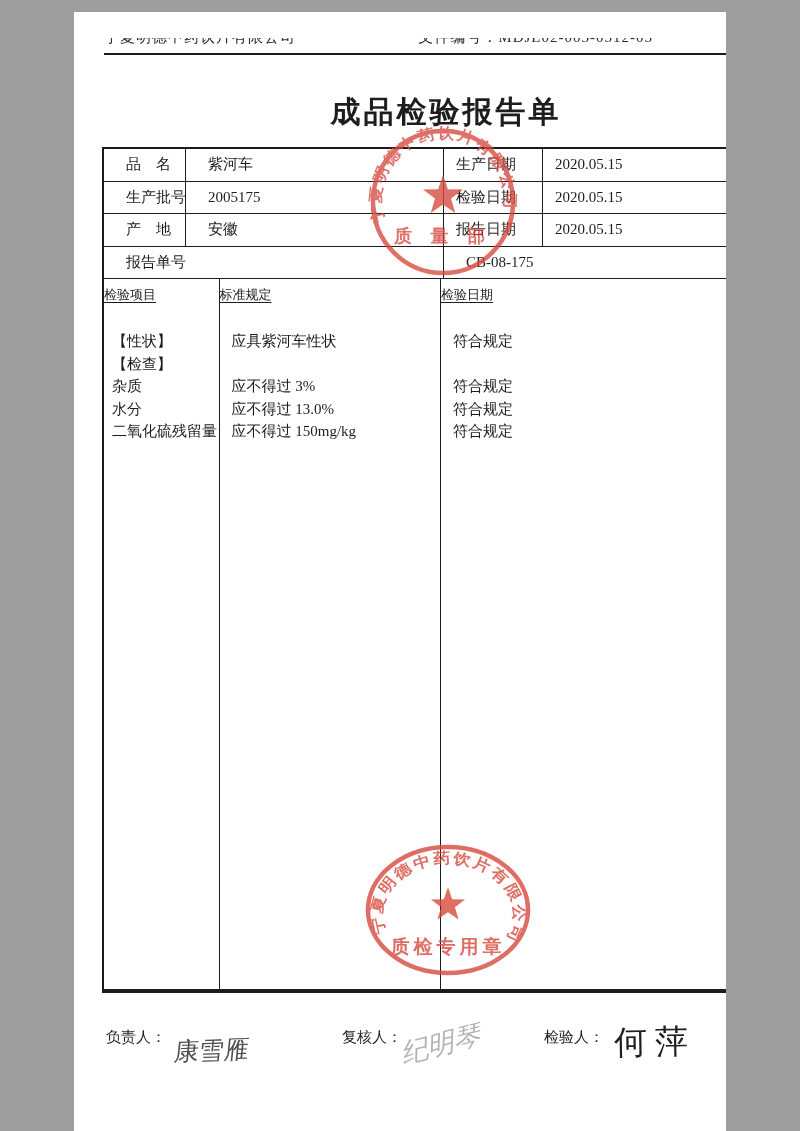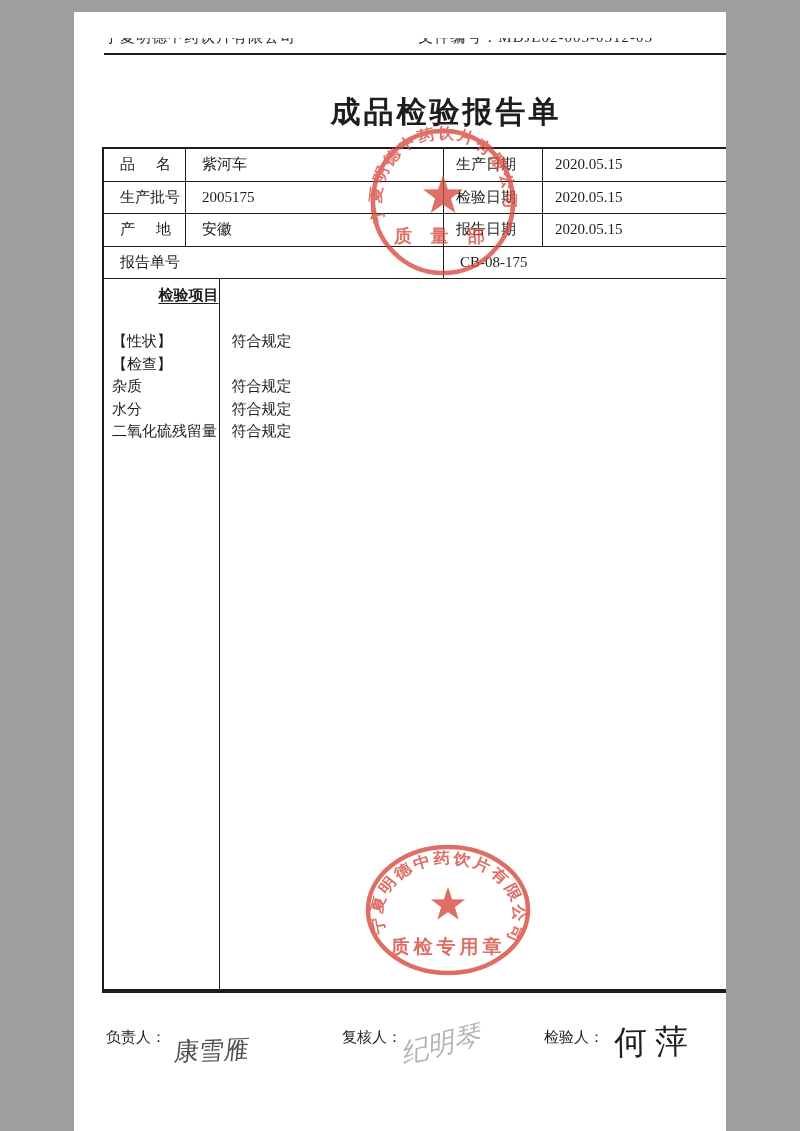--- a/index.html
+++ b/index.html
@@ -18,33 +18,33 @@
   .hdr-rule { position:absolute; top:41px; left:30px; width:697px; height:2px; background:#1c1c1c; }
 
   
   .title { position:absolute; top:80px; left:28px; width:688px; text-align:center;
            font-size:30px; font-weight:bold; letter-spacing:3px; }
 
   
   .doc-table { position:absolute; top:135px; left:28px; width:688px; border:2px solid #1c1c1c; }
   .i-row { display:grid; grid-template-columns:82px 258px 99px 1fr; height:32.5px; border-bottom:1.5px solid #1c1c1c; }
   .i-row.r4 { grid-template-columns:340px 1fr; }
-  .i-cell { font-size:15px; line-height:31px; padding-left:16px; white-space:nowrap; overflow:hidden; }
+  .i-cell { font-size:15px; line-height:31px; padding-left:22px; white-space:nowrap; overflow:hidden; }
   .i-cell.brd { border-right:1.5px solid #1c1c1c; }
   .i-cell.pl12 { padding-left:12px; }
   .jlabel { text-align:justify; text-align-last:justify; padding-right:14px; }
 
   
   .results { display:flex; height:712px; border-bottom:2px solid #1c1c1c; }
   .rcol { padding-top:3px; }
   .rcol.c1 { width:115.5px; border-right:1.5px solid #1c1c1c; }
   .rcol.c2 { width:221.5px; border-right:1.5px solid #1c1c1c; }
   .rcol.c3 { width:243.5px; border-right:1.5px solid #1c1c1c; }
   .rcol.c4 { flex:1; }
-  .rhead { height:26px; line-height:26px; text-align:right; font-size:15px;font-weight:bold; }
+  .rhead { height:26px; line-height:26px; text-align:left; font-size:13px; }
   .rhead span { text-decoration:underline; text-underline-offset:3px; }
   .spacer { height:22px; }
   .rline { height:22.5px; line-height:22.5px; font-size:15px; white-space:nowrap; }
   .c1 .rline { padding-left:8px; }
   .c2 .rline,.c3 .rline,.c4 .rline { padding-left:12px; }
 
   
   .concl { height:25px; line-height:24px; font-size:15px; padding-left:12px; white-space:nowrap; }
 
   
@@ -106,20 +106,29 @@
     <div class="results">
       <div class="rcol c1">
         <div class="rhead"><span>检验项目</span></div>
         <div class="spacer"></div>
         <div class="rline">【性状】</div>
         <div class="rline">【检查】</div>
         <div class="rline">杂质</div>
         <div class="rline">水分</div>
         <div class="rline">二氧化硫残留量</div>
       </div>
+      <div class="rcol c2">
+        <div class="rhead"><span>标准规定</span></div>
+        <div class="spacer"></div>
+        <div class="rline">应具紫河车性状</div>
+        <div class="rline"></div>
+        <div class="rline">应不得过 3%</div>
+        <div class="rline">应不得过 13.0%</div>
+        <div class="rline">应不得过 150mg/kg</div>
+      </div>
       <div class="rcol c4">
         <div class="rhead"><span>检验日期</span></div>
         <div class="spacer"></div>
         <div class="rline">符合规定</div>
         <div class="rline"></div>
         <div class="rline">符合规定</div>
         <div class="rline">符合规定</div>
         <div class="rline">符合规定</div>
       </div>
     </div>

